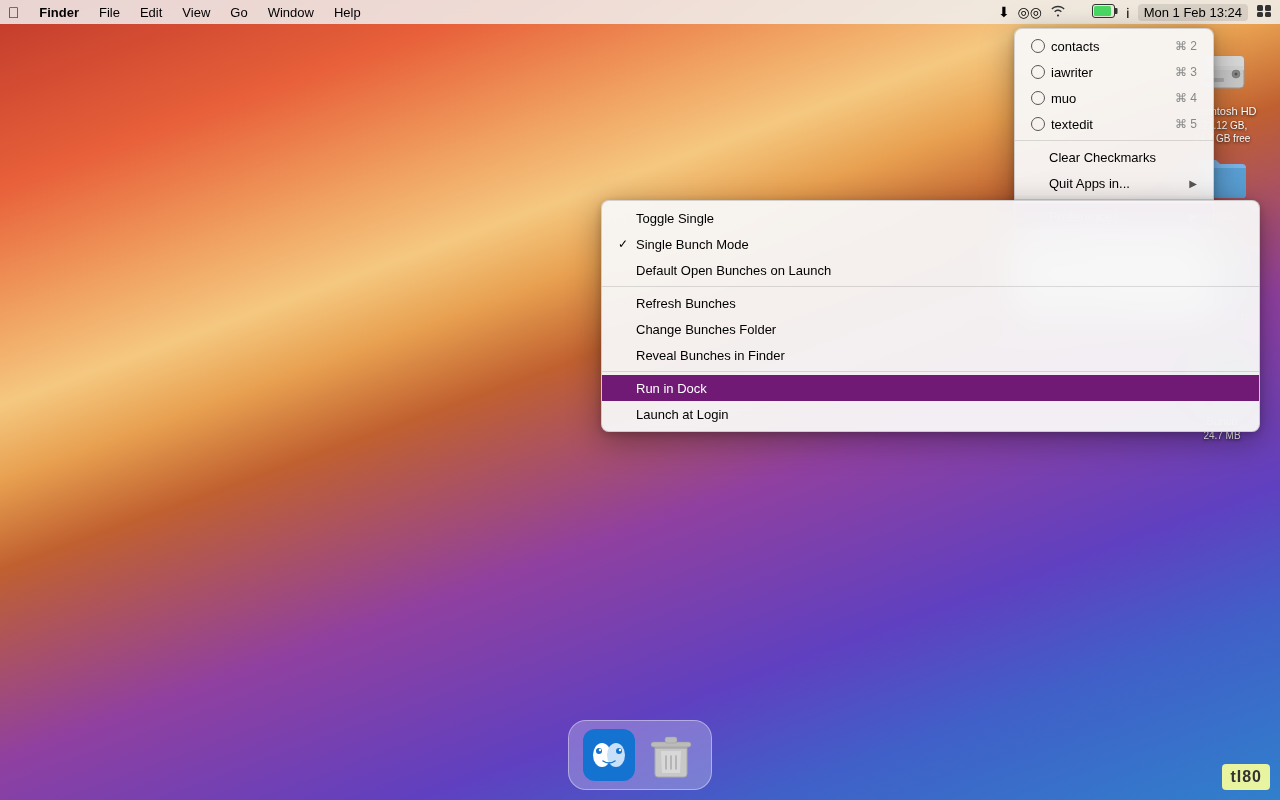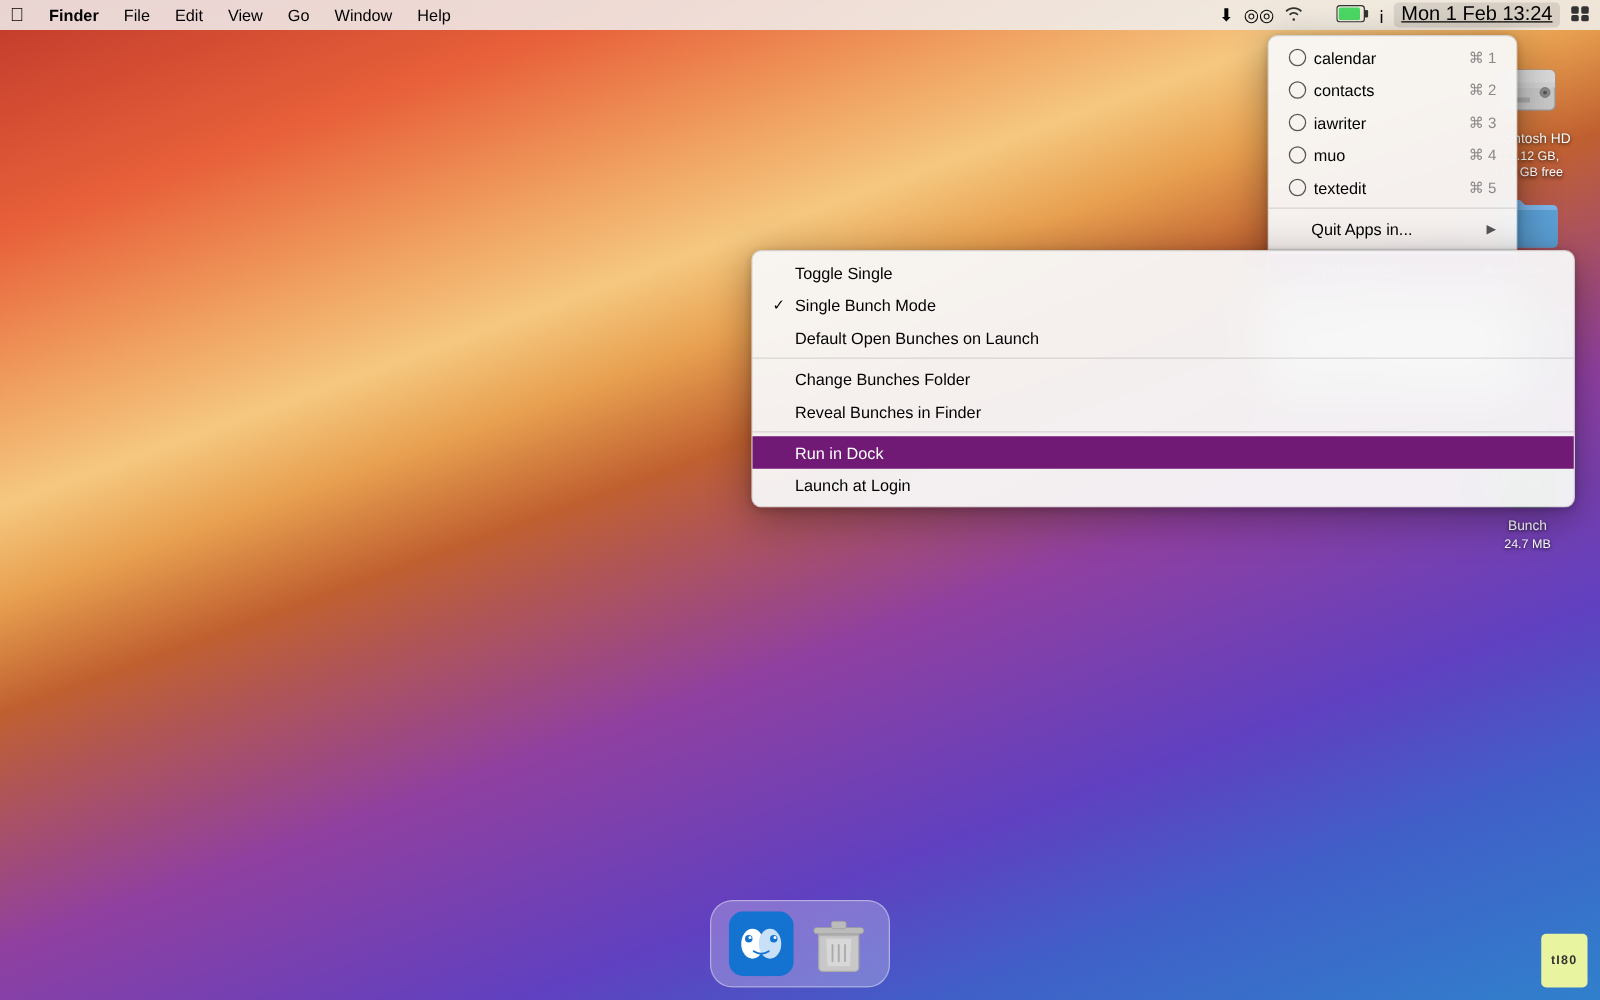--- a/index.html
+++ b/index.html
@@ -77,26 +77,25 @@
       gap: 8px;
       font-size: 12px;
     }
 
     #menubar .right-items .status-icon {
       font-size: 14px;
       cursor: pointer;
     }
 
     #menubar .date-time {
-      font-size: 16px;
+      font-size: 13px;
       font-weight: 500;
       background: rgba(0,0,0,0.1);
       padding: 1px 6px;
       border-radius: 4px;
-      text-decoration: underline;
     }
 
     
     .desktop-icon {
       position: absolute;
       display: flex;
       flex-direction: column;
       align-items: center;
       width: 80px;
       cursor: pointer;
@@ -235,23 +234,23 @@
       right: 20px;
     }
 
     
     #watermark {
       position: absolute;
       bottom: 10px;
       right: 10px;
       background: #e8f4a0;
       color: #333;
-      font-size: 10px;
+      font-size: 16px;
       font-weight: 900;
-      padding: 16px 8px;
+      padding: 4px 8px;
       border-radius: 4px;
       letter-spacing: 1px;
       margin-left: 37px;
     }
   </style>
 </head>
 <body>
 
 <div id="desktop"></div>
 
@@ -351,25 +350,20 @@
     </svg>
   </div>
   <span class="icon-label" style="color:white;font-size:11px;text-align:center;text-shadow:0 1px 3px rgba(0,0,0,0.8);">Bunch</span>
   <span class="icon-label" style="color:white;font-size:10px;text-align:center;text-shadow:0 1px 3px rgba(0,0,0,0.8);margin-top:1px;">24.7 MB</span>
 </div>
 
 <div class="context-menu" id="bunch-main-menu" style="top:28px; right:66px; min-width:200px;">
 
   <div class="menu-row">
     <span class="radio-circle"></span>
-    <span>calendar</span>
-    <span class="shortcut">⌘ 1</span>
-  </div>
-  <div class="menu-row">
-    <span class="radio-circle"></span>
     <span>contacts</span>
     <span class="shortcut">⌘ 2</span>
   </div>
   <div class="menu-row">
     <span class="radio-circle"></span>
     <span>iawriter</span>
     <span class="shortcut">⌘ 3</span>
   </div>
   <div class="menu-row">
     <span class="radio-circle"></span>
@@ -377,20 +371,24 @@
     <span class="shortcut">⌘ 4</span>
   </div>
   <div class="menu-row">
     <span class="radio-circle"></span>
     <span>textedit</span>
     <span class="shortcut">⌘ 5</span>
   </div>
   <div class="menu-separator"></div>
   <div class="menu-row">
     <span style="width:18px;"></span>
+    <span>Clear Checkmarks</span>
+  </div>
+  <div class="menu-row">
+    <span style="width:18px;"></span>
     <span>Quit Apps in...</span>
     <span class="arrow">▶</span>
   </div>
   <div class="menu-separator"></div>
   <div class="menu-row highlighted">
     <span style="width:18px;"></span>
     <span>Preferences</span>
     <span class="arrow" style="color:white;">▶</span>
   </div>
   <div class="menu-row">
@@ -417,20 +415,24 @@
   </div>
   <div class="menu-row">
     <span class="check-mark">✓</span>
     <span>Single Bunch Mode</span>
   </div>
   <div class="menu-row">
     <span style="width:18px;"></span>
     <span>Default Open Bunches on Launch</span>
   </div>
   <div class="menu-separator"></div>
+  <div class="menu-row">
+    <span style="width:18px;"></span>
+    <span>Refresh Bunches</span>
+  </div>
   <div class="menu-row">
     <span style="width:18px;"></span>
     <span>Change Bunches Folder</span>
   </div>
   <div class="menu-row">
     <span style="width:18px;"></span>
     <span>Reveal Bunches in Finder</span>
   </div>
   <div class="menu-separator"></div>
   <div class="menu-row highlighted">

